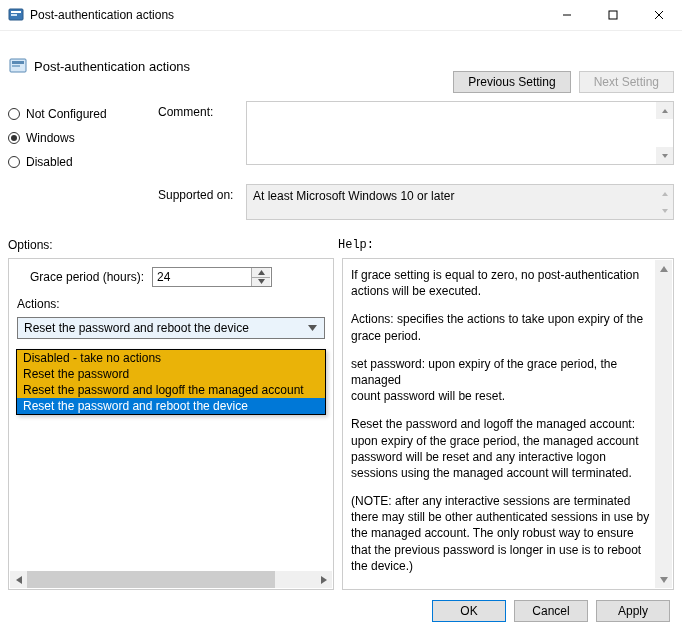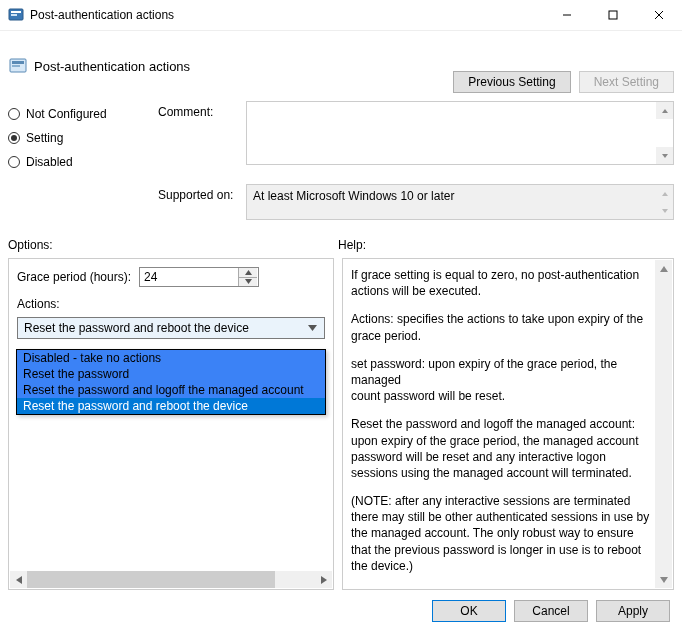--- a/index.html
+++ b/index.html
@@ -169,21 +169,21 @@
     align-items:center;
     justify-content:center;
   }
   .scroll-arrows .sa svg { display:block; }
 
   .section-labels {
     display:flex;
     padding: 12px 8px 6px 8px;
   }
   .section-labels .col-left { width: 330px; }
-  .section-labels .col-right { flex:1; }
+  .section-labels .col-right { flex:1;font-family:Liberation Mono, monospace; }
 
   .lower-grid {
     display:flex;
     padding: 0 8px 0 8px;
     gap: 8px;
     height: 332px;
   }
   .options-panel, .help-panel {
     border: 1px solid #ccc;
     box-sizing: border-box;
@@ -201,21 +201,21 @@
     font-size: 12px;
     line-height: 1.35;
   }
   .help-panel p { margin: 0 0 12px 0; }
 
   .opt-row {
     display:flex;
     align-items:center;
     margin-bottom: 10px;
   }
-  .opt-row .olabel { margin-right: 8px; }
+  .opt-row .olabel { margin-right: 8px; margin-left: 13px; }
   .spinner {
     display:flex;
     border: 1px solid #888;
     height: 20px;
     width: 120px;
     box-sizing: border-box;
   }
   .spinner input {
     border: none;
     width: 90px;
@@ -259,21 +259,21 @@
     display:flex;
     justify-content:center;
   }
 
   .dropdown-list {
     position: absolute;
     left: 7px;
     top: 90px;
     width: 310px;
     border: 1px solid #000;
-    background: #3b82f6;
+    background: #eab308;
     box-sizing: border-box;
     z-index: 10;
     font-size: 12px;
     box-shadow: 2px 2px 4px rgba(0,0,0,0.2);
   }
   .dropdown-list .dd-item {
     padding: 1px 6px;
     white-space: nowrap;
     overflow: hidden;
   }
@@ -395,21 +395,21 @@
 </div>
 
 <div class="upper-grid">
   <div class="state-col">
     <div class="radio-row">
       <span class="radio-circle"></span>
       <span>Not Configured</span>
     </div>
     <div class="radio-row selected">
       <span class="radio-circle"></span>
-      <span>Setting</span>
+      <span>Windows</span>
     </div>
     <div class="radio-row">
       <span class="radio-circle"></span>
       <span>Disabled</span>
     </div>
   </div>
 
   <div class="field-col">
     <div class="field-row">
       <span class="flabel">Comment:</span>

